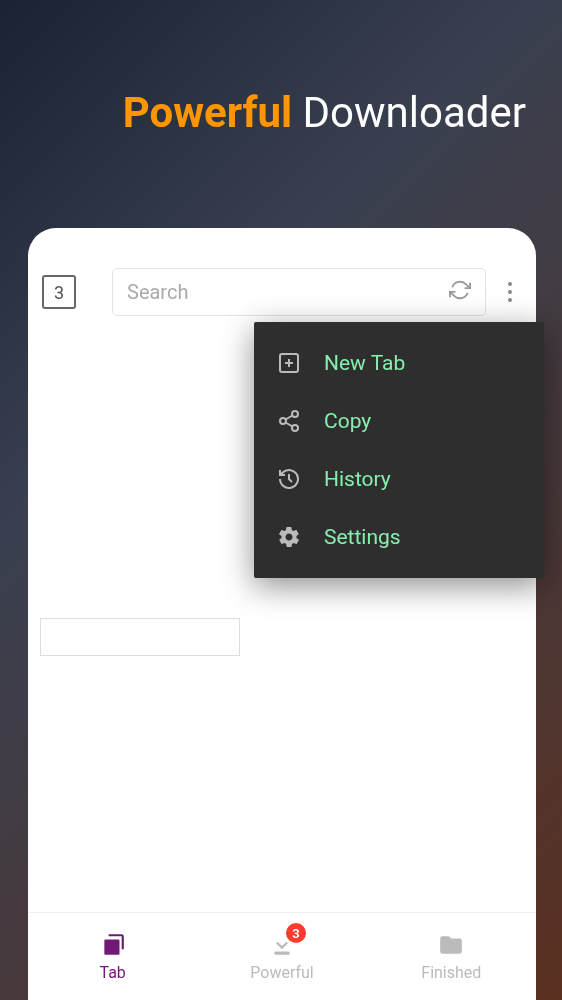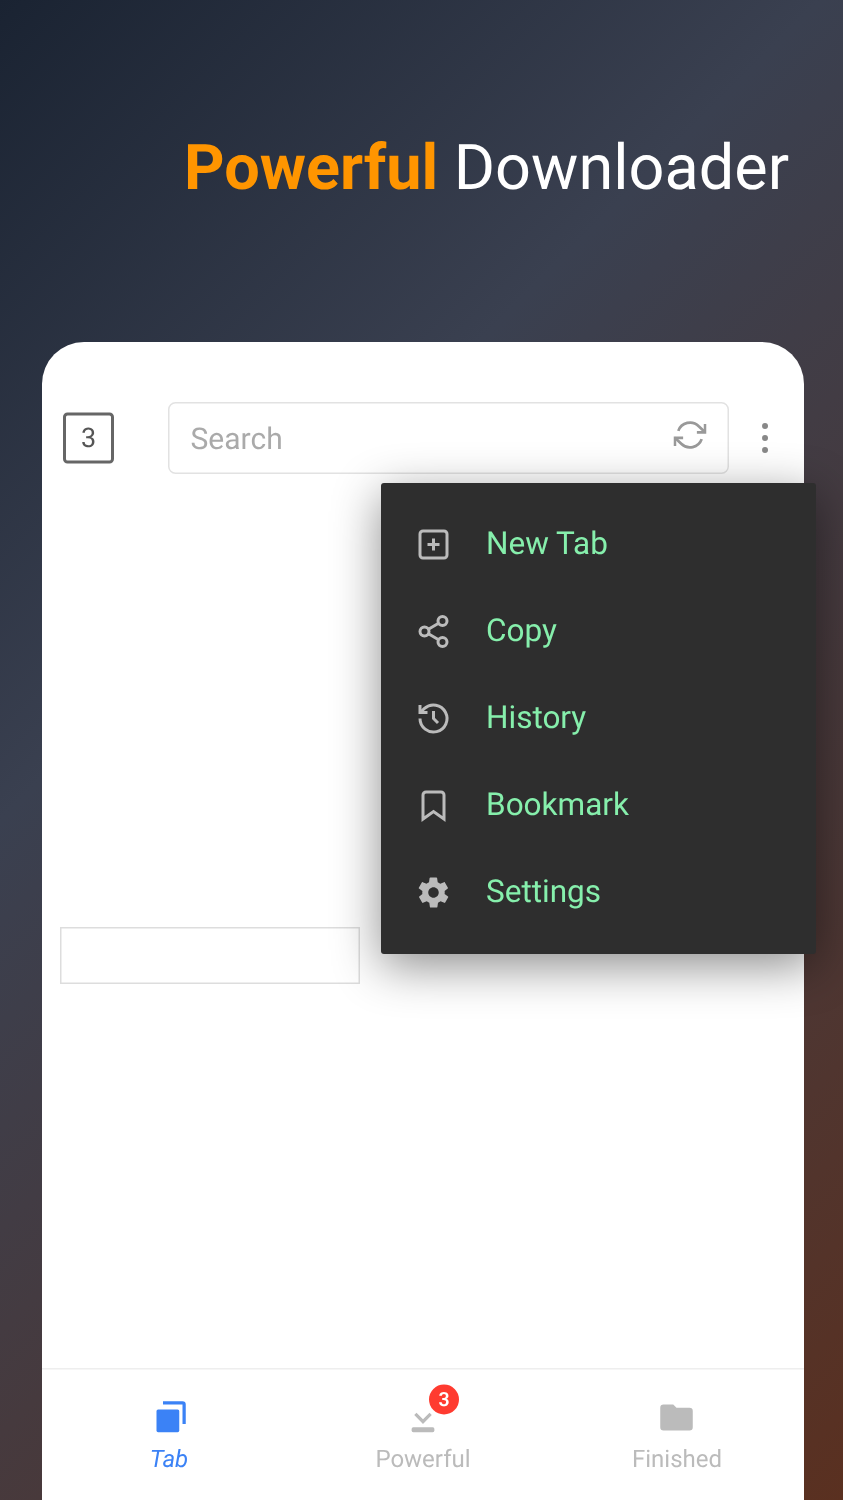--- a/index.html
+++ b/index.html
@@ -126,21 +126,21 @@
       display: flex;
       flex-direction: column;
       align-items: center;
       justify-content: center;
       gap: 4px;
       cursor: pointer;
       color: #bbb;
       font-size: 16px;
       position: relative;
     }
-    .nav-item.active { color: #3b82f6; font-style: italic; }
+    .nav-item.active { color: #701a75; }
     .nav-icon { width: 28px; height: 28px; display: flex; align-items: center; justify-content: center; }
     .nav-icon svg { width: 26px; height: 26px; }
     .badge {
       position: absolute;
       top: 10px;
       left: calc(50% + 4px);
       width: 20px;
       height: 20px;
       background: #ff3b30;
       border-radius: 50%;
@@ -210,28 +210,20 @@
         <svg viewBox="0 0 24 24" fill="none" stroke="currentColor" stroke-width="2">
             <path d="M3 12a9 9 0 1 0 3-6.7L3 8"></path>
             <path d="M3 3v5h5"></path>
             <path d="M12 7v5l3 3"></path>
           </svg>
       </span>
       <span>History</span>
     </div>
     <div class="menu-item">
       <span class="menu-icon">
-        <svg viewBox="0 0 24 24" fill="none" stroke="currentColor" stroke-width="2">
-            <path d="M19 21l-7-5-7 5V5a2 2 0 0 1 2-2h10a2 2 0 0 1 2 2z"></path>
-          </svg>
-      </span>
-      <span>Bookmark</span>
-    </div>
-    <div class="menu-item">
-      <span class="menu-icon">
         <svg viewBox="0 0 24 24" fill="currentColor">
             <path d="M19.4 13c0-.3.1-.7.1-1s0-.7-.1-1l2.1-1.6c.2-.1.2-.4.1-.6l-2-3.5c-.1-.2-.4-.3-.6-.2l-2.5 1c-.5-.4-1.1-.7-1.7-1l-.4-2.7c0-.2-.2-.4-.5-.4h-4c-.2 0-.4.2-.5.4l-.4 2.7c-.6.3-1.2.6-1.7 1l-2.5-1c-.2-.1-.5 0-.6.2l-2 3.5c-.1.2-.1.5.1.6L4.6 11c0 .3-.1.7-.1 1s0 .7.1 1l-2.1 1.6c-.2.1-.2.4-.1.6l2 3.5c.1.2.4.3.6.2l2.5-1c.5.4 1.1.7 1.7 1l.4 2.7c0 .2.2.4.5.4h4c.2 0 .4-.2.5-.4l.4-2.7c.6-.3 1.2-.6 1.7-1l2.5 1c.2.1.5 0 .6-.2l2-3.5c.1-.2.1-.5-.1-.6L19.4 13zM12 15.5c-1.9 0-3.5-1.6-3.5-3.5s1.6-3.5 3.5-3.5 3.5 1.6 3.5 3.5-1.6 3.5-3.5 3.5z"></path>
           </svg>
       </span>
       <span>Settings</span>
     </div>
   </div>
 
   <div class="bottom-nav">
     <div class="nav-item active">

